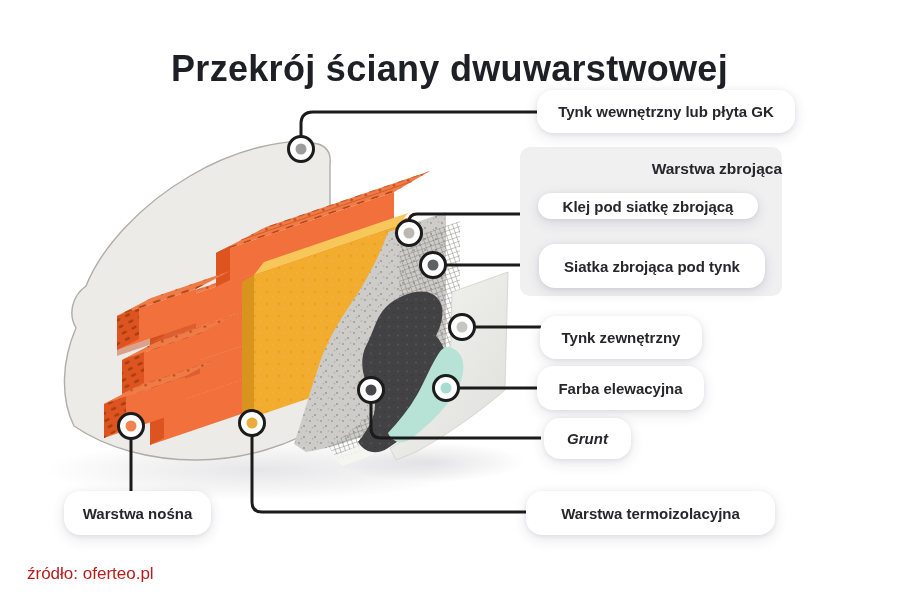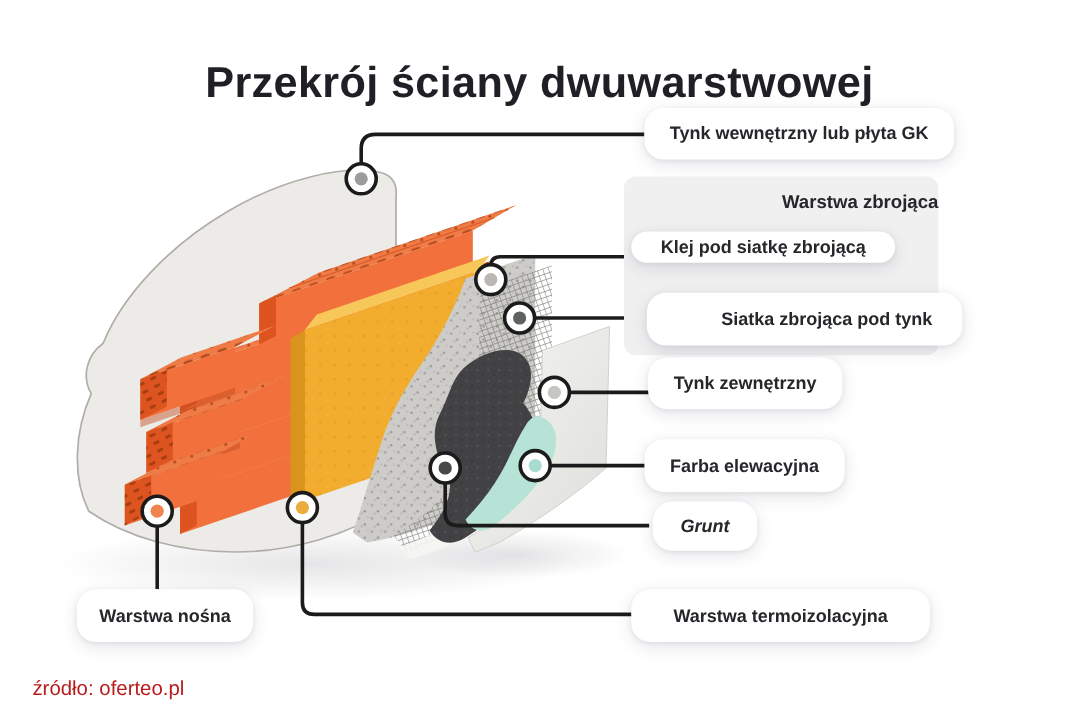--- a/index.html
+++ b/index.html
@@ -21,23 +21,23 @@
   }
   .group-panel{
     position:absolute;left:520px;top:147px;width:262px;height:149px;
     background:#f0f0f1;border-radius:10px;z-index:2;
   }
   .group-panel .panel-header{
     position:absolute;left:0;top:13px;width:100%;text-align:right;
     font-size:15.5px;font-weight:700;color:#26262b;
   }
   #pill-tynk-wew{left:537px;top:90px;width:258px;height:43px;}
-  #pill-klej{left:526px;top:193px;width:220px;height:26px;}
-  #pill-siatka{left:539px;top:244px;width:226px;height:44px;padding-left:37px;}
-  #pill-tynk-zew{left:540px;top:298px;width:162px;height:43px;}
+  #pill-klej{left:538px;top:193px;width:220px;height:26px;}
+  #pill-siatka{left:539px;top:244px;width:226px;height:44px;}
+  #pill-tynk-zew{left:540px;top:316px;width:162px;height:43px;}
   #pill-farba{left:537px;top:366px;width:167px;height:44px;}
   #pill-grunt{left:544px;top:418px;width:87px;height:41px;font-style:italic;}
   #pill-termo{left:526px;top:491px;width:249px;height:44px;}
   #pill-nosna{left:64px;top:491px;width:147px;height:44px;}
   .source-note{
     position:absolute;left:27px;top:564px;font-size:17px;color:#b91c1c;z-index:3;
   }
   svg{position:absolute;left:0;top:0;z-index:1;}
 </style>
 </head>

